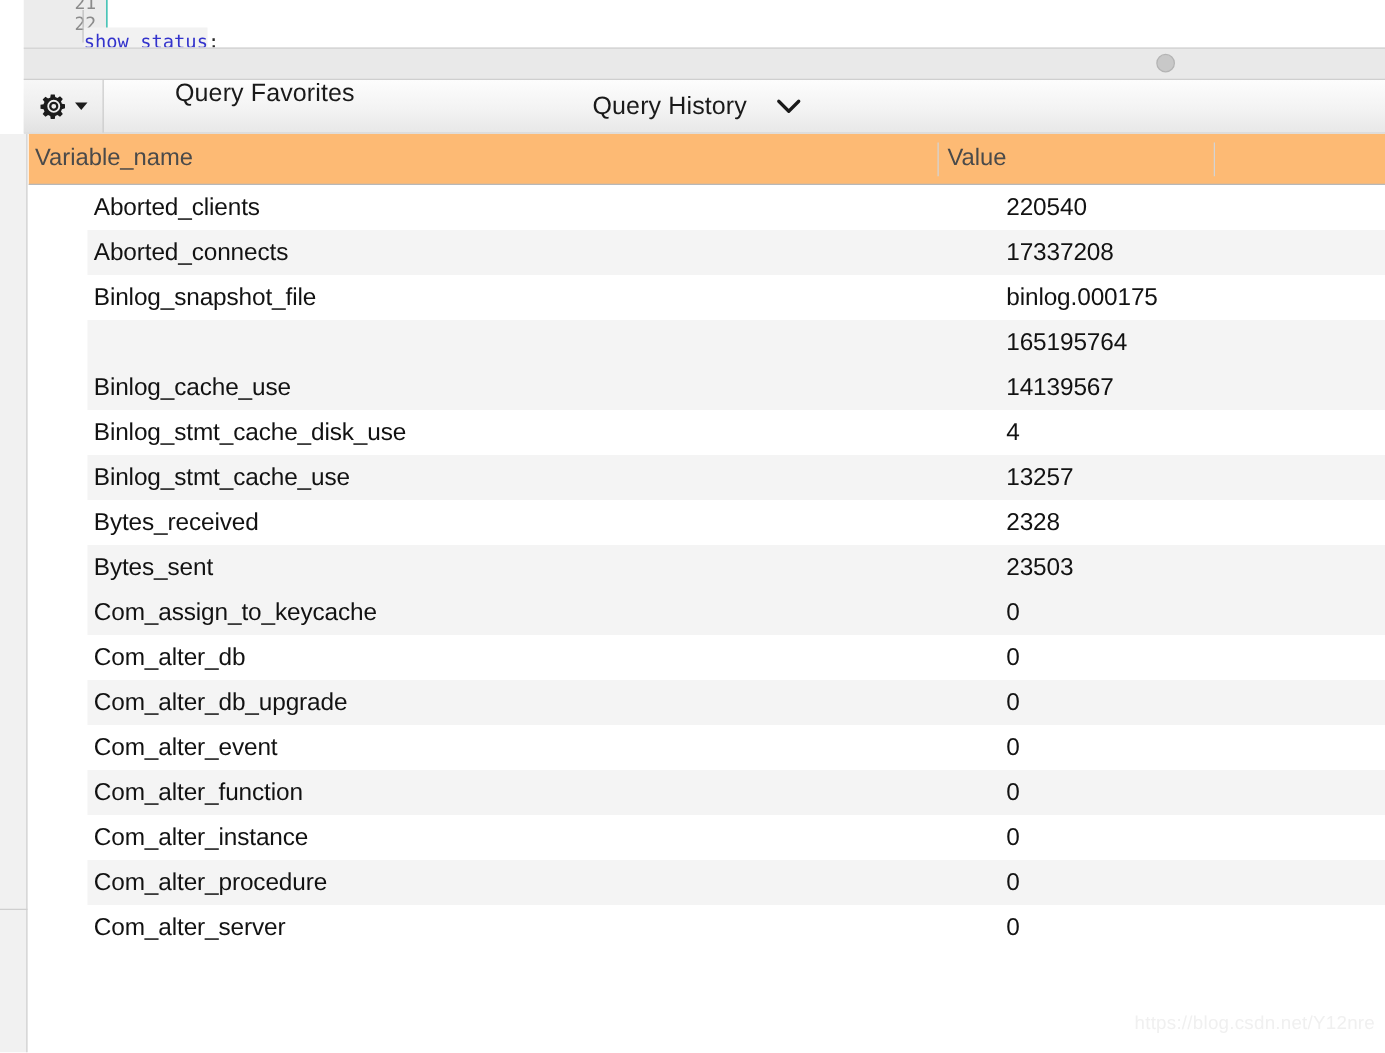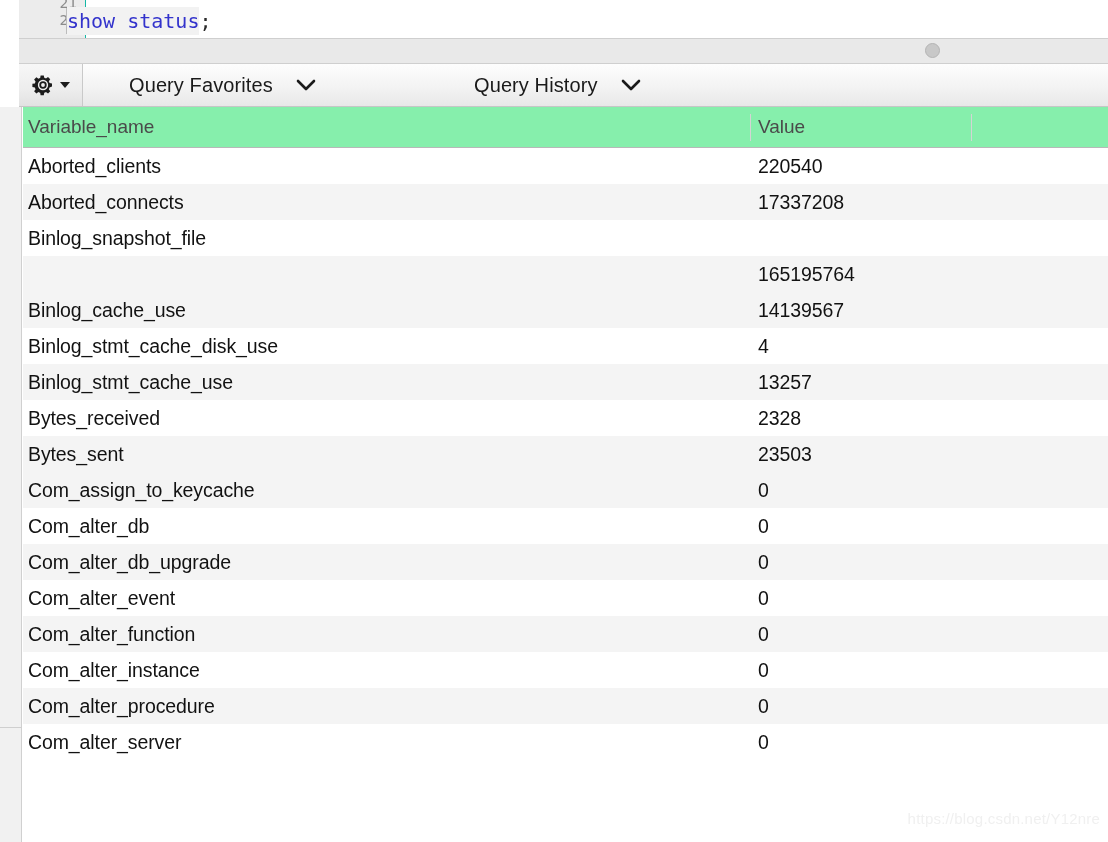--- a/index.html
+++ b/index.html
@@ -56,24 +56,24 @@
     font-size: 14.5px;
     color: #8b8b8b;
     line-height: 1;
   }
   .gutter-num.n1 { top: -4px; }
   .gutter-num.n2 { top: 13px; }
 
   .code-line {
     position: absolute;
     left: 67px;
-    top: 10px;
+    top: 22px;
     height: 24px;
     font-family: "DejaVu Sans Mono", "Liberation Mono", monospace;
-    font-size: 20px;
+    font-size: 15px;
     line-height: 22px;
     white-space: pre;
     text-align: center;
   }
   .code-line .hl-bg {
     background: #f2f2f2;
     padding: 2px 0 2px 0;
   }
   .kw { color: #3333cc; }
   .punc { color: #2b2b2b; }
@@ -156,21 +156,21 @@
   .tb-item {
     position: absolute;
     top: 0;
     height: 42px;
     display: flex;
     align-items: center;
     gap: 22px;
     cursor: pointer;
     padding: 0 6px;
   }
-  .tb-item.fav { left: 104px; }
+  .tb-item.fav { left: 115px; flex-direction: column; }
   .tb-item.hist { left: 417px; margin-left: 32px; }
   .tb-label {
     font-size: 20px;
     color: #1a1a1a;
     letter-spacing: 0.1px;
     white-space: nowrap;
   }
   .chev {
     display: block;
   }
@@ -204,21 +204,21 @@
   .grid {
     position: absolute;
     left: 23px; top: 0;
     width: 1085px;
     height: 735px;
   }
 
   .grid-head {
     position: relative;
     height: 41px;
-    background: #86efac;
+    background: #fdba74;
     border-bottom: 1px solid #b8b8b8;
     box-sizing: border-box;
   }
   .hcell {
     position: absolute;
     top: 0;
     height: 40px;
     display: flex;
     align-items: center;
     font-size: 19px;
@@ -238,20 +238,21 @@
   .hdiv.d2 { left: 948px; }
 
   .grid-body {
     position: relative;
   }
   .grow {
     position: relative;
     height: 36px;
     background: #ffffff;
     box-sizing: border-box;
+    margin-left: 47px;
   }
   .grow.alt { background: #f4f4f4; }
   .cell {
     position: absolute;
     top: 0;
     height: 36px;
     display: flex;
     align-items: center;
     font-size: 19.5px;
     color: #121212;
@@ -335,20 +336,21 @@
           <div class="grow">
             <div class="cell c-name">Aborted_clients</div>
             <div class="cell c-value">220540</div>
           </div>
           <div class="grow alt">
             <div class="cell c-name">Aborted_connects</div>
             <div class="cell c-value">17337208</div>
           </div>
           <div class="grow">
             <div class="cell c-name">Binlog_snapshot_file</div>
+            <div class="cell c-value">binlog.000175</div>
           </div>
           <div class="grow alt">
             <div class="cell c-value">165195764</div>
           </div>
           <div class="grow alt">
             <div class="cell c-name">Binlog_cache_use</div>
             <div class="cell c-value">14139567</div>
           </div>
           <div class="grow">
             <div class="cell c-name">Binlog_stmt_cache_disk_use</div>

